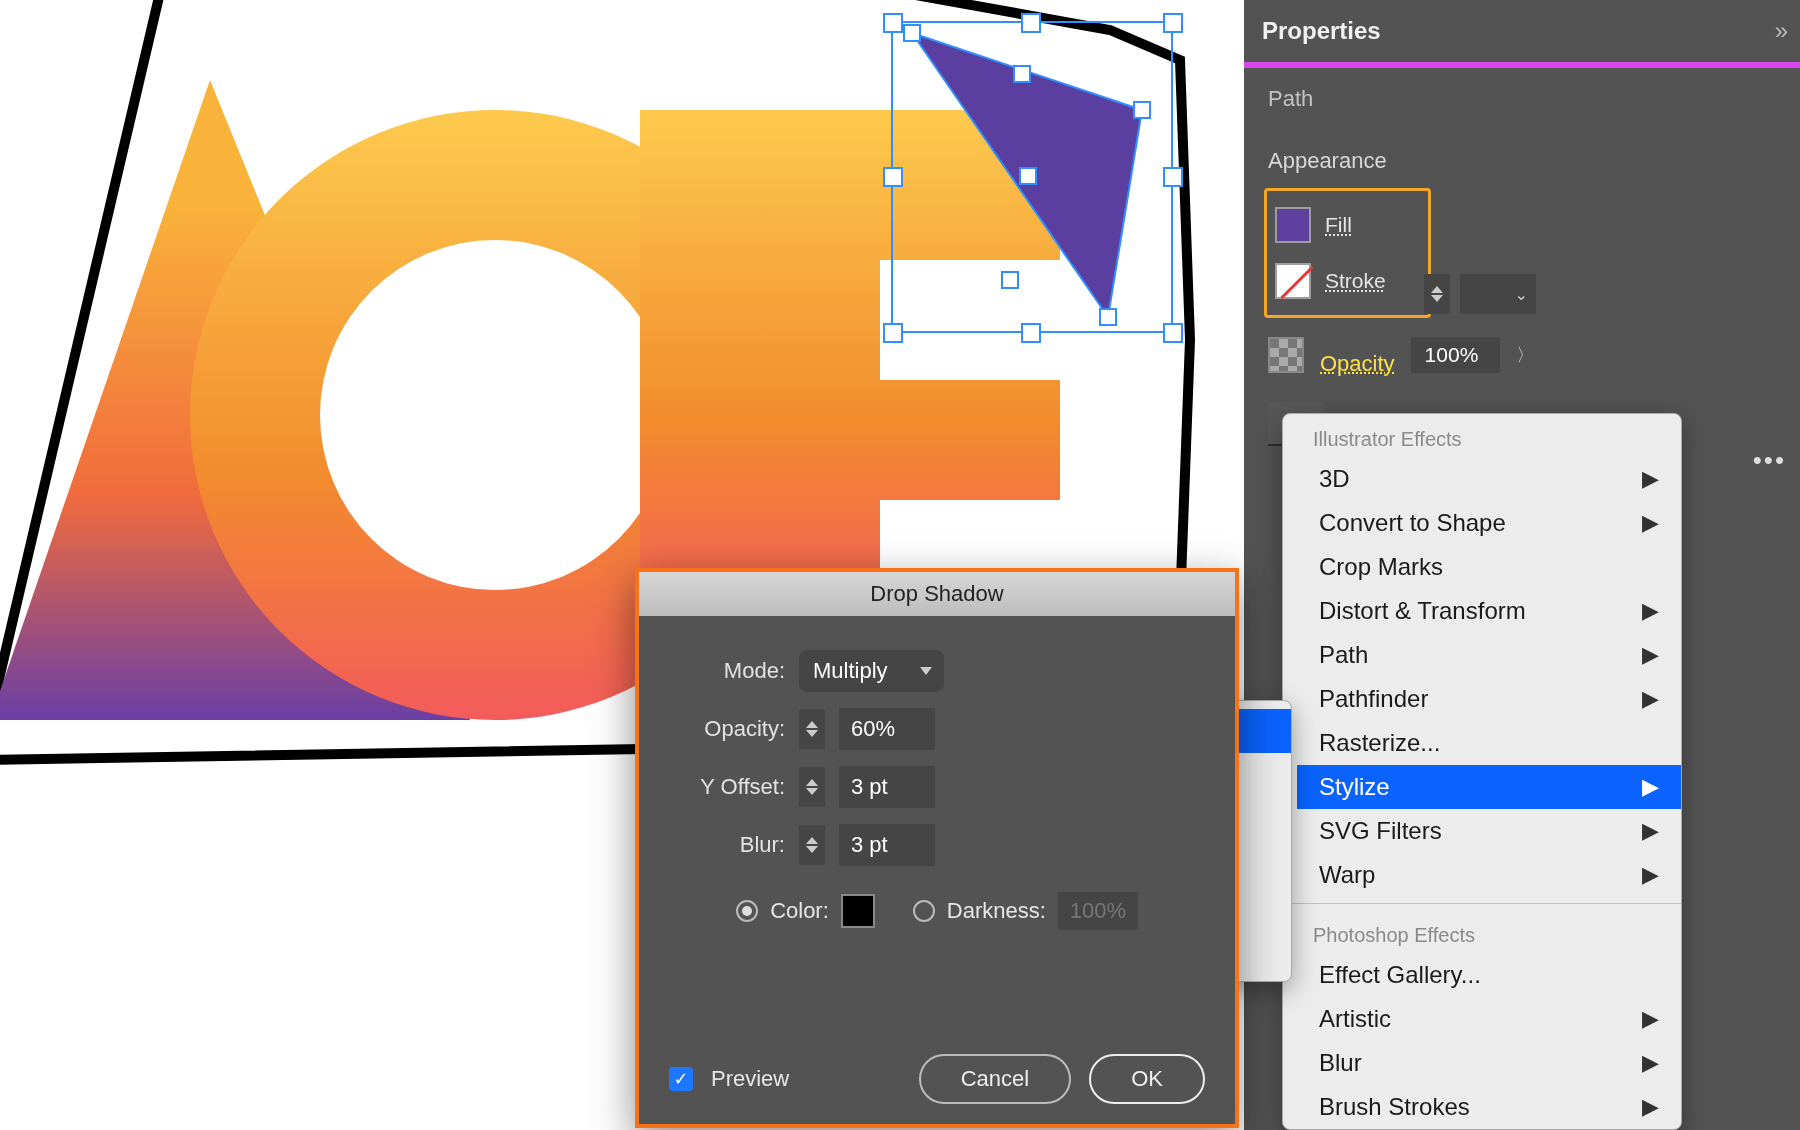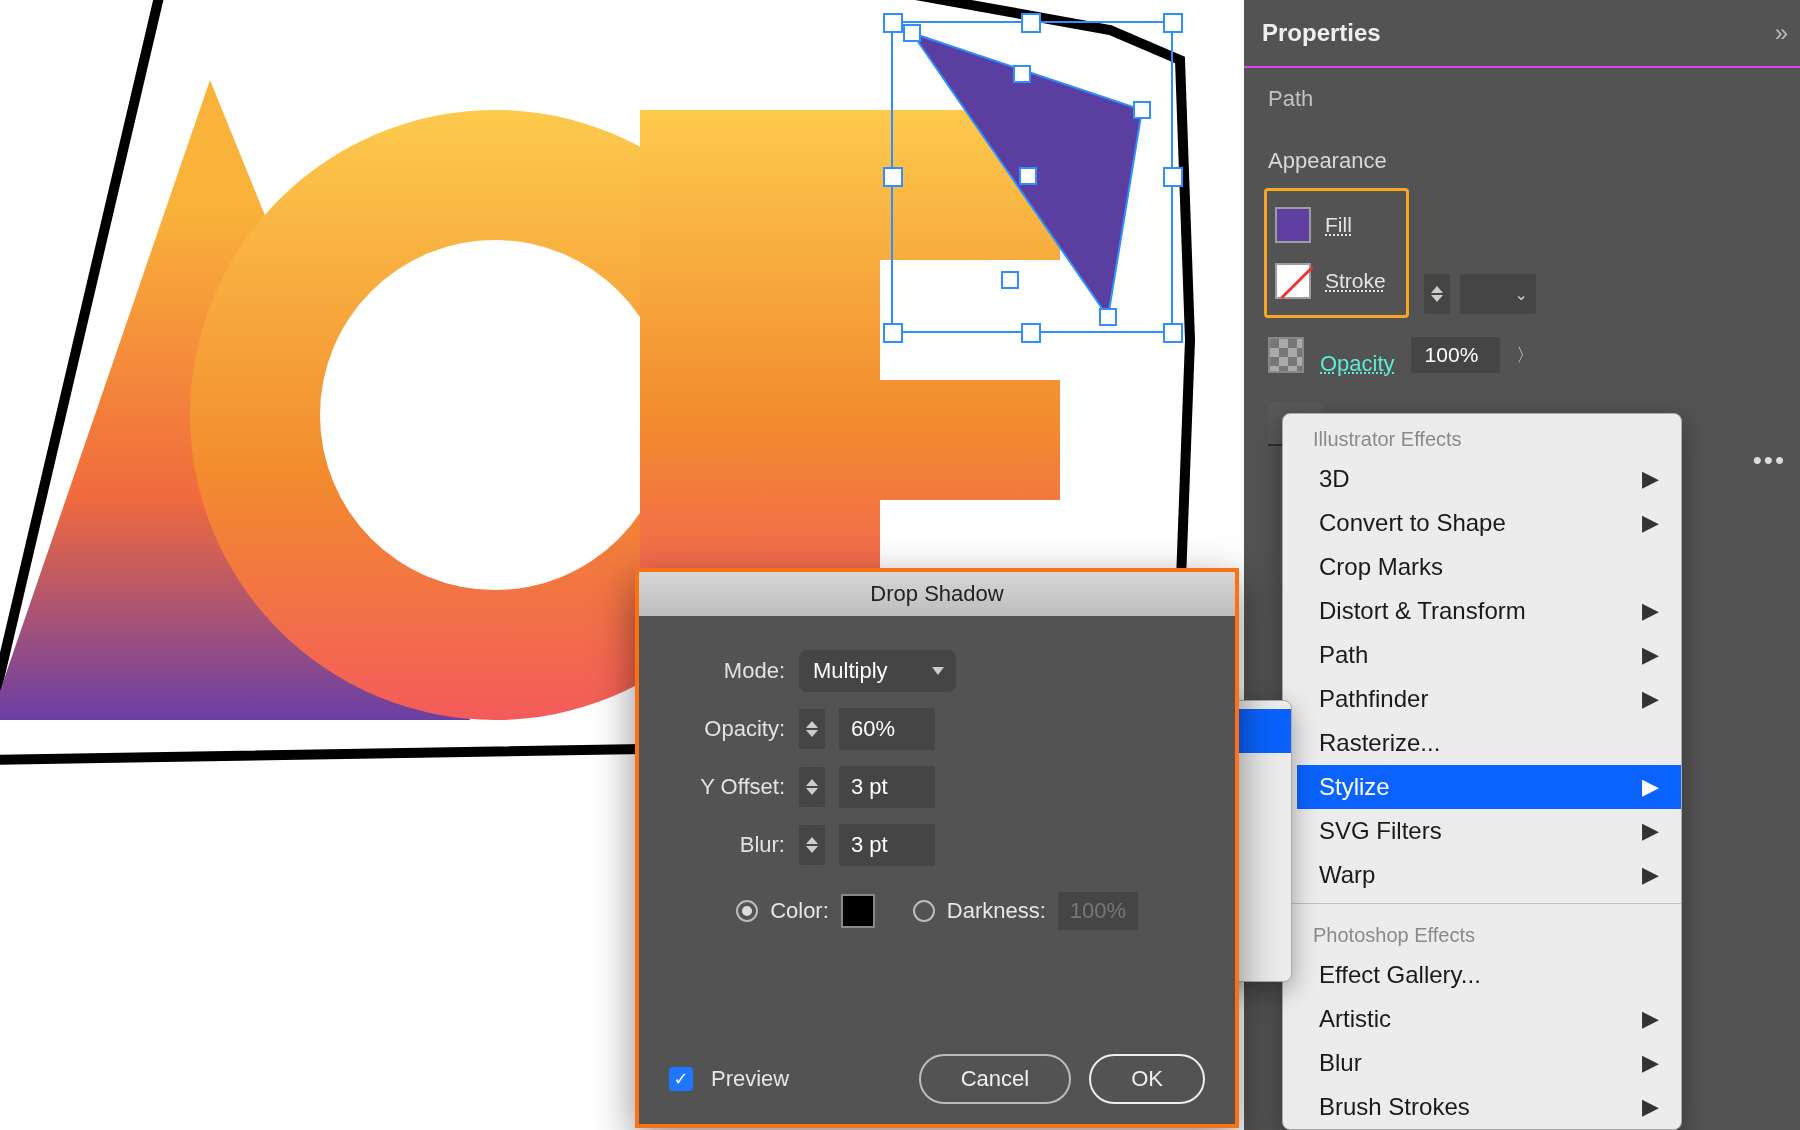--- a/index.html
+++ b/index.html
@@ -19,47 +19,47 @@
     right: 0; top: 0;
     width: 556px; height: 1130px;
     background: #535353;
     color: #e8e8e8;
     font-size: 22px;
   }
   .props-header {
     height: 68px;
     display: flex; align-items: center; justify-content: space-between;
     padding: 0 18px;
-    border-bottom: 2px solid #d946ef;
+    border-bottom: 6px solid #d946ef;
     background: #535353;
   }
   .props-header .title { font-weight: 600; color: #f0f0f0; font-size: 24px; }
   .chev-double { color:#bbb; font-size: 24px; letter-spacing:-6px; }
 
   .sub-label { padding: 18px 24px 8px; color: #c2c2c2; font-size: 22px; }
   .section-label { padding: 28px 24px 14px; color: #d8d8d8; font-size: 22px; }
 
   .fill-stroke-box {
     margin: 0 20px;
     border: 3px solid #f5a623;
     border-radius: 4px;
     padding: 6px 8px;
-    width: 145px;
+    width: 167px;
   }
   .row { display:flex; align-items:center; gap:14px; height:56px; }
   .swatch { width:36px; height:36px; border:2px solid #9d9d9d; }
   .swatch-purple { background:#5f3fa0; }
   .swatch-nostroke { background:#fff; position:relative; }
   .swatch-nostroke::after { content:""; position:absolute; left:-2px; top:50%; width:44px; height:3px; background:#e33; transform:rotate(-45deg); }
   .fill-stroke-box span { color:#e4e4e4; font-size:21px; text-decoration: underline dotted; }
 
   .inline-row { display:flex; align-items:center; gap:16px; padding:0 24px; height:58px; margin-top:8px; }
   .checker { width:36px; height:36px; background:
     repeating-conic-gradient(#aaa 0 25%, #777 0 50%) 0 0/18px 18px; border:2px solid #888; }
-  .op-label { color:#5eead4; text-decoration: underline dotted; margin-top: 17px; }
+  .op-label { color:#fde047; text-decoration: underline dotted; margin-top: 17px; }
   .op-val { background:#454545; padding:6px 22px 6px 14px; color:#fff; border-radius:2px; font-size:21px; position:relative; }
   .op-chev { color:#ccc; font-size:18px; }
   .stepper { display:flex; flex-direction:column; background:#454545; width:26px; height:40px; justify-content:center; align-items:center; gap:2px; border-radius:2px; }
   .stepper::before, .stepper::after { content:""; width:0; height:0; border-left:6px solid transparent; border-right:6px solid transparent; }
   .stepper::before { border-bottom:7px solid #ccc; }
   .stepper::after  { border-top:7px solid #ccc; }
 
   .stroke-weight-row { position:absolute; top:274px; left:180px; display:flex; gap:10px; align-items:center; }
   .stroke-drop { width:76px; height:40px; background:#454545; border-radius:2px; display:flex; align-items:center; justify-content:flex-end; padding-right:8px; }
   .mini-chev { color:#ccc; font-size:16px; }
@@ -120,21 +120,21 @@
     font-size:22px;
   }
   .ds-titlebar {
     height:44px; background:linear-gradient(#d6d6d6,#bdbdbd);
     color:#222; display:flex; align-items:center; justify-content:center;
     font-size:22px; font-weight:500;
   }
   .ds-body { padding: 26px 30px 0; }
   .ds-row { display:flex; align-items:center; gap:14px; height:58px; }
   .ds-label { width:116px; text-align:right; color:#e2e2e2; }
-  .ds-select { background:#454545; color:#fff; padding:8px 69px 8px 14px; border-radius:8px; position:relative; width:157px; }
+  .ds-select { background:#454545; color:#fff; padding:8px 69px 8px 14px; border-radius:8px; position:relative; width:145px; }
   .ds-select::after { content:""; position:absolute; right:12px; top:50%; width:0; height:0; border-left:6px solid transparent; border-right:6px solid transparent; border-top:8px solid #ccc; transform:translateY(-50%);}
   .ds-input { background:#454545; color:#fff; padding:8px 12px; width:96px; border-radius:2px; }
   .ds-color-row { display:flex; align-items:center; gap:12px; margin-top:18px; justify-content:center; }
   .radio { width:22px; height:22px; border-radius:50%; border:2px solid #bbb; display:inline-block; position:relative; }
   .radio.on::after { content:""; position:absolute; inset:4px; background:#ddd; border-radius:50%; }
   .color-chip { width:34px; height:34px; background:#000; border:2px solid #888; }
   .dark-input { background:#454545; color:#777; padding:6px 12px; width:80px; border-radius:2px; }
 
   .ds-footer { position:absolute; bottom:20px; left:30px; right:30px; display:flex; align-items:center; gap:18px; }
   .chk { width:24px; height:24px; background:#1d77ff; border-radius:4px; display:flex; align-items:center; justify-content:center; color:#fff; font-size:18px; }

